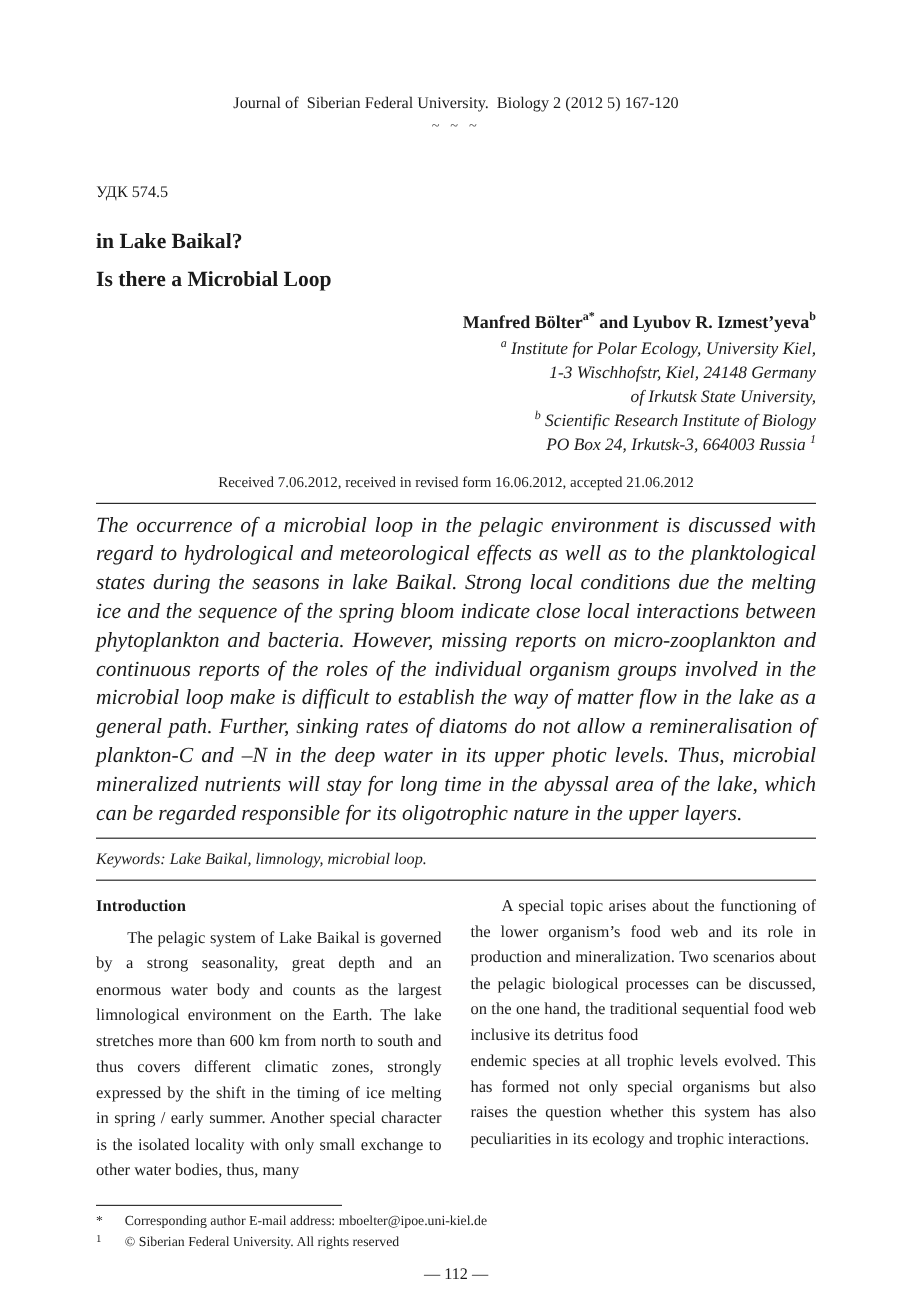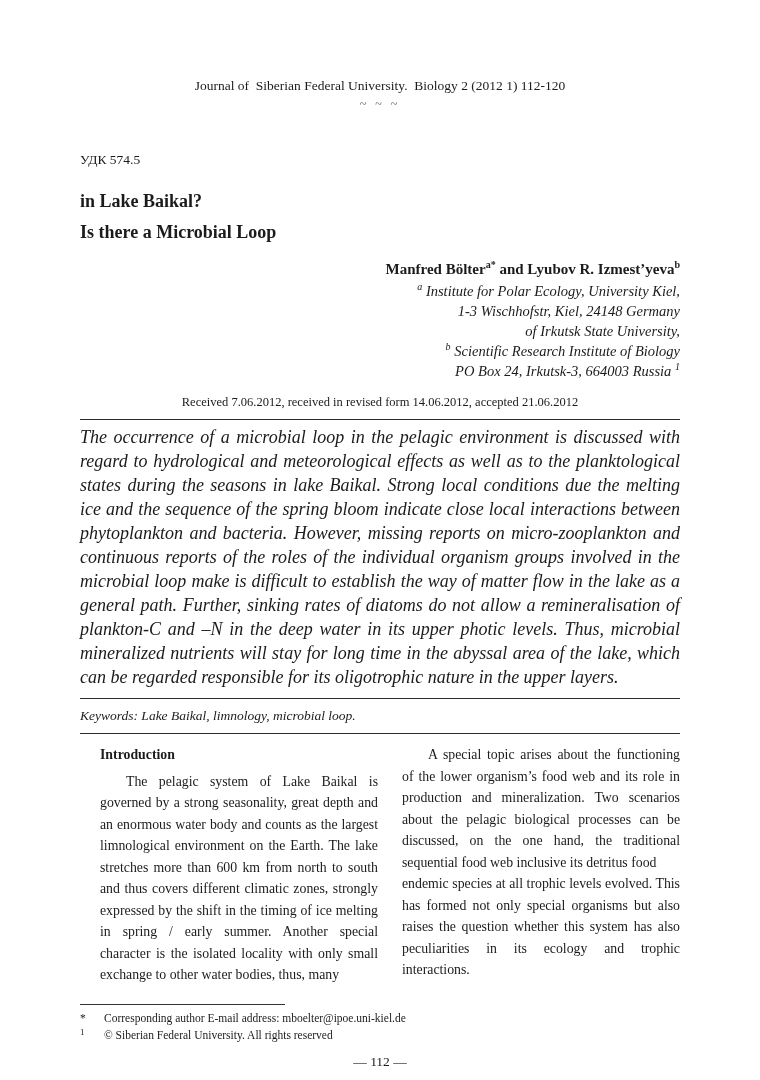--- a/index.html
+++ b/index.html
@@ -77,21 +77,20 @@
   }
   .keywords {
     margin: 9px 0;
     font-style: italic;
     font-size: 13.5px;
   }
   .columns {
     display: flex;
     gap: 24px;
     margin-top: 10px;
-    margin-left: 20px;
   }
   .col {
     flex: 1 1 0;
     font-size: 13.8px;
     line-height: 21.5px;
     text-align: justify;
   }
   .section-heading {
     font-weight: bold;
     margin-bottom: 5px;
@@ -123,21 +122,21 @@
     text-align: center;
     font-size: 13.5px;
   }
 </style>
 </head>
 <body>
 
 <div class="page">
 
   <header>
-    <div class="journal-line">Journal of  Siberian Federal University.  Biology 2 (2012 1) 112-120</div>
+    <div class="journal-line">Journal of  Siberian Federal University.  Biology 2 (2012 5) 167-120</div>
     <div class="tilde">~ ~ ~</div>
   </header>
 
   <div class="udc">УДК 574.5</div>
 
   <h1 class="title">
       <span class="title-line">in Lake Baikal?</span>
       <span class="title-line">Is there a Microbial Loop</span>
     </h1>
 
@@ -146,21 +145,21 @@
     <span>Lyubov R. Izmest’yeva</span><sup>b</sup></div>
 
   <div class="affiliations">
     <div class="affil-line"><sup>a</sup> <span>Institute for Polar Ecology, University Kiel,</span></div>
     <div class="affil-line"><span>1-3 Wischhofstr, Kiel, 24148 Germany</span></div>
     <div class="affil-line"><span>of Irkutsk State University,</span></div>
     <div class="affil-line"><sup>b</sup> <span>Scientific Research Institute of Biology</span></div>
     <div class="affil-line"><span>PO Box 24, Irkutsk-3, 664003 Russia</span> <sup>1</sup></div>
   </div>
 
-  <div class="received">Received 7.06.2012, received in revised form 14.06.2012, accepted 21.06.2012</div>
+  <div class="received">Received 7.06.2012, received in revised form 16.06.2012, accepted 21.06.2012</div>
 
   <hr class="rule">
 
   <p class="abstract">The occurrence of a microbial loop in the pelagic environment is discussed with regard to hydrological and meteorological effects as well as to the planktological states during the seasons in lake Baikal. Strong local conditions due the melting ice and the sequence of the spring bloom indicate close local interactions between phytoplankton and bacteria. However, missing reports on micro-zooplankton and continuous reports of the roles of the individual organism groups involved in the microbial loop make is difficult to establish the way of matter flow in the lake as a general path. Further, sinking rates of diatoms do not allow a remineralisation of plankton-C and –N in the deep water in its upper photic levels. Thus, microbial mineralized nutrients will stay for long time in the abyssal area of the lake, which can be regarded responsible for its oligotrophic nature in the upper layers.</p>
 
   <hr class="rule">
 
   <p class="keywords">Keywords: Lake Baikal, limnology, microbial loop.</p>
 
   <hr class="rule">

